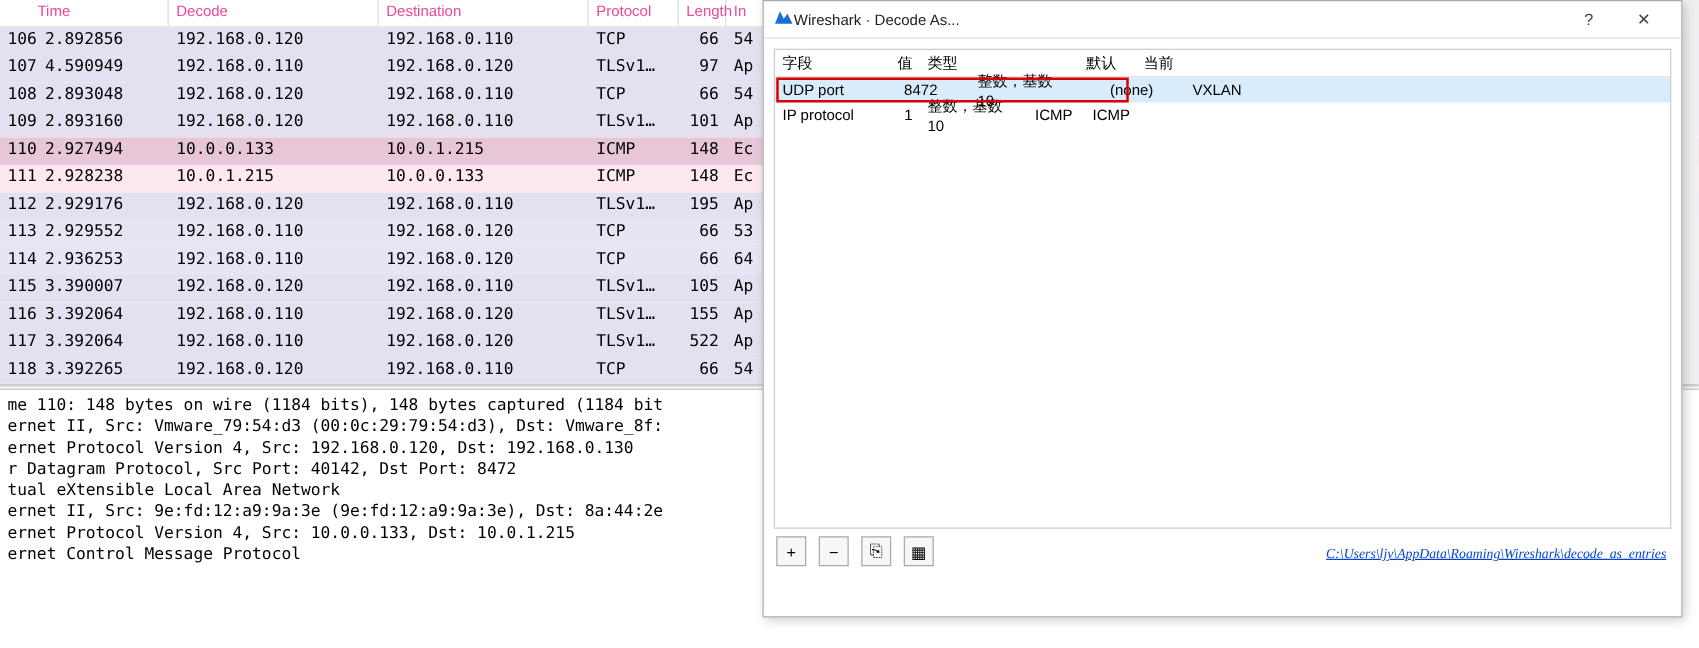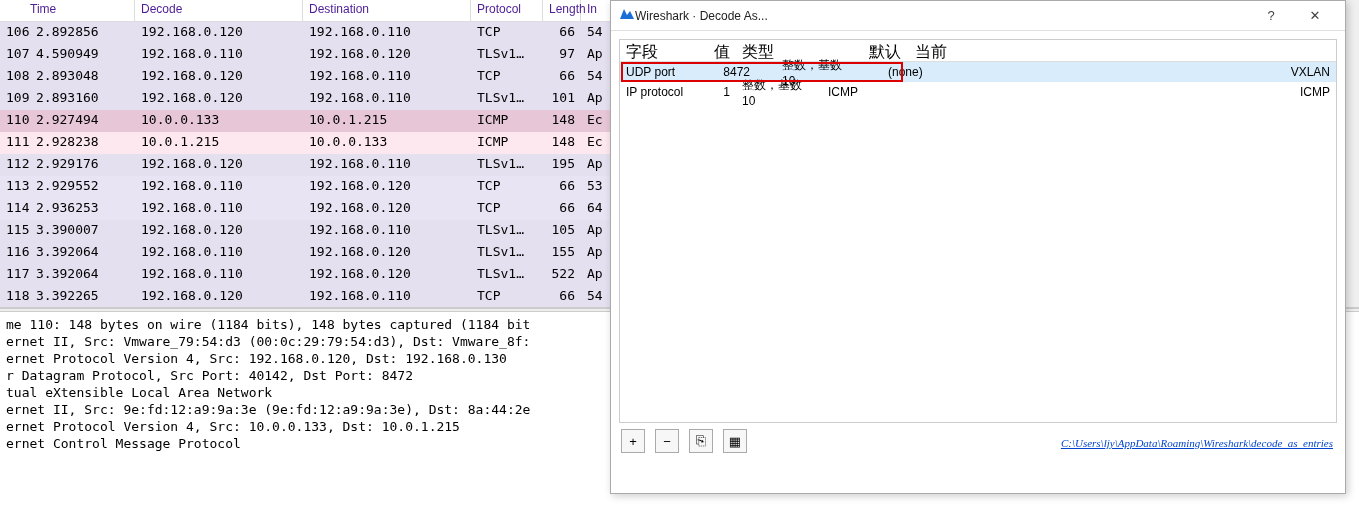--- a/index.html
+++ b/index.html
@@ -1,20 +1,20 @@
 <!DOCTYPE html>
 <html><head>
 <meta charset="utf-8">
 <style>
 * { box-sizing: border-box; margin: 0; padding: 0; }
 body { font-family: "Consolas", "Courier New", monospace; font-size: 13px; background: #fff; color: #000; width: 1359px; height: 518px; overflow: hidden; position: relative; }
 
 .packet-pane { position: absolute; top: 0; left: 0; width: 1359px; height: 308px; overflow: hidden; border-bottom: 1px solid #ccc; }
 .packet-header { display: flex; height: 22px; background: #fff; border-bottom: 1px solid #ddd; font-family: "Segoe UI", sans-serif; }
-.packet-header .col { border-right: 1px solid #ddd; padding: 2px 6px; font-size: 12px; color: #4c1d95; }
+.packet-header .col { border-right: 1px solid #ddd; padding: 2px 6px; font-size: 12px; color: #ec4899; }
 .col-time { width: 135px; padding-left: 30px !important; }
 .col-src { width: 168px; }
 .col-dst { width: 168px; }
 .col-proto { width: 72px; }
 .col-len { width: 38px; text-align: right; }
 .col-info { flex: 1; }
 
 .packet-row { display: flex; height: 22px; padding: 2px 0; font-family: "Consolas", monospace; }
 .packet-row .cell { padding: 0 6px; white-space: nowrap; overflow: hidden; }
 .cell-no { width: 30px; text-align: right; padding-right: 4px !important; }
@@ -37,35 +37,35 @@
 
 .separator { position:absolute; top: 308px; left:0; width: 1359px; height: 4px; background: #eee; border-top: 1px solid #ccc; border-bottom: 1px solid #ccc; }
 
 
 .dialog { position: absolute; top: 0; left: 610px; width: 736px; height: 494px; background: #fff; border: 1px solid #aaa; box-shadow: 2px 2px 8px rgba(0,0,0,0.2); font-family: "Segoe UI", "Microsoft YaHei", sans-serif; }
 .titlebar { height: 30px; display: flex; align-items: center; padding: 0 8px; border-bottom: 1px solid #e0e0e0; }
 .titlebar .title-text { flex: 1; font-size: 12px; color: #222; }
 .titlebar .win-btn { width: 44px; height: 28px; display: flex; align-items: center; justify-content: center; font-size: 13px; color: #444; font-family: "Segoe UI", sans-serif; }
 
 .decode-table { margin: 8px; border: 1px solid #ccc; height: 384px; position: relative; }
-.decode-head { display: flex; height: 22px; border-bottom: 1px solid #ddd; font-size: 16px; }
+.decode-head { display: flex; height: 22px; border-bottom: 1px solid #ddd; font-size: 12px; }
 .decode-head .hcol { padding: 2px 6px; }
 .h-field { width: 74px; }
 .h-val { width: 42px; text-align: right; }
 .h-type { width: 86px; }
 .h-def { width: 46px; margin-left: 41px; }
 .h-cur { flex: 1; }
 
 .decode-row { display: flex; height: 20px; font-size: 12px; align-items: center; }
 .decode-row .dcell { padding: 1px 6px; }
 .d-field { width: 74px; }
 .d-val { width: 42px; text-align: right; }
 .d-type { width: 86px; }
 .d-def { width: 46px; }
-.d-cur { flex: 1; text-align: right; }
+.d-cur { flex: 1; }
 
 .sel-row { background: #d8ecfb; gap: 20px; }
 .redbox { position: absolute; top: 22px; left: 1px; width: 282px; height: 20px; border: 2px solid #d00; pointer-events: none; }
 .icon-btn { width: 24px; height: 24px; border: 1px solid #aaa; background: #f7f7f7; display: flex; align-items: center; justify-content: center; margin-right: 5px; font-size: 13px; font-family: sans-serif; }
 .btn { width: 78px; height: 24px; border: 1px solid #adadad; background: #e1e1e1; font-size: 12px; display: flex; align-items: center; justify-content: center; font-family: "Segoe UI", sans-serif; }
 .btn.default { border: 2px solid #0078d7; }
 .dialog .btnbar { position: absolute; right: 10px; bottom: 8px; display: flex; gap: 7px; }
 .dialog .toolbar { position: absolute; left: 10px; bottom: 40px; display: flex; gap: 5px; align-items: center; }
 .dialog .pathline { position: absolute; right: 12px; bottom: 44px; font-size: 11px; color: #0044cc; text-decoration: underline; font-style: italic; font-family: serif; }
 

